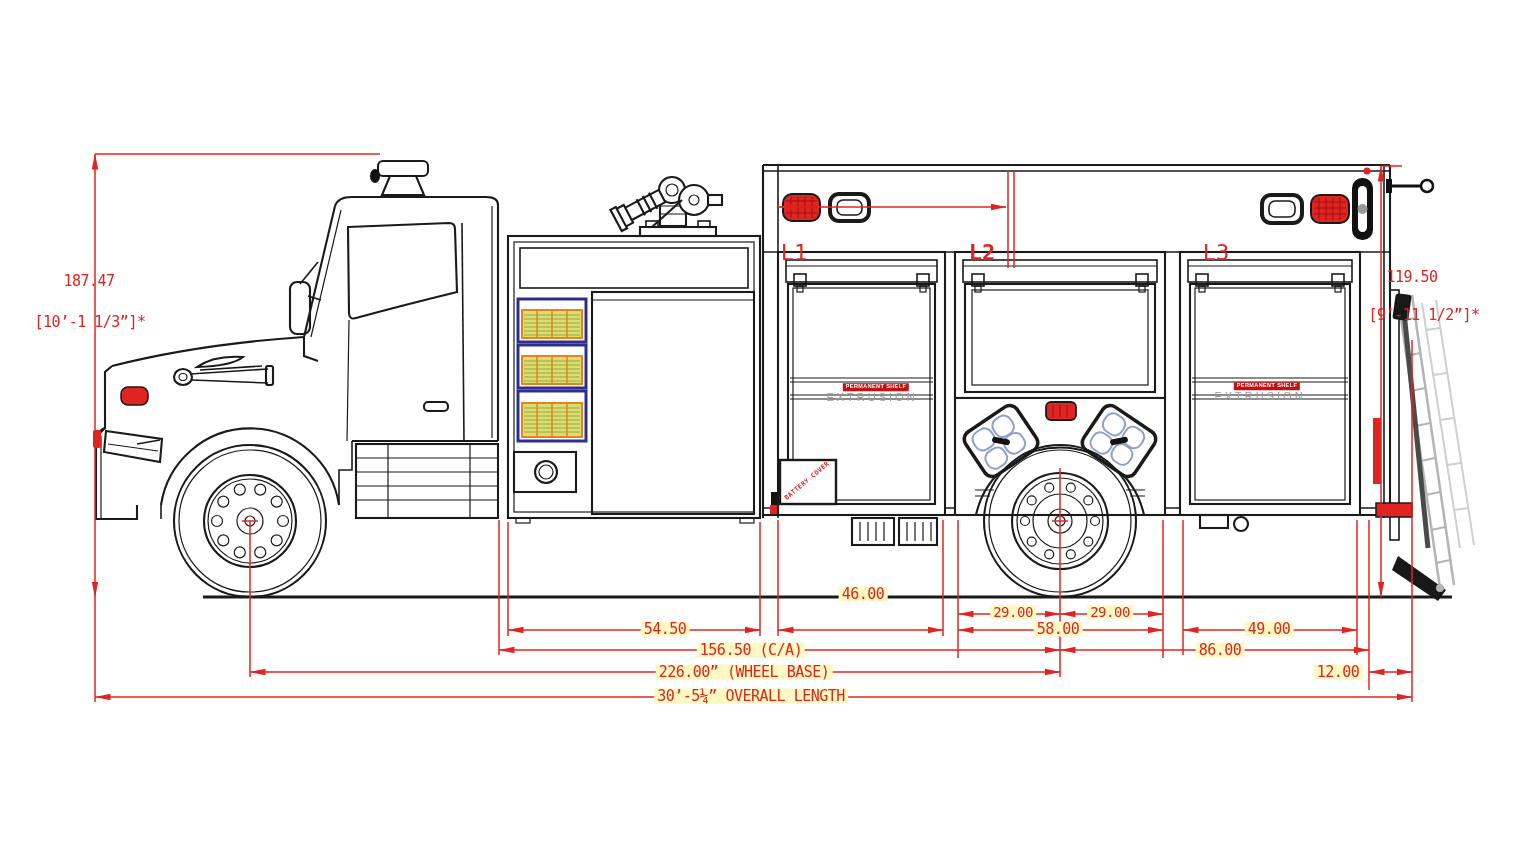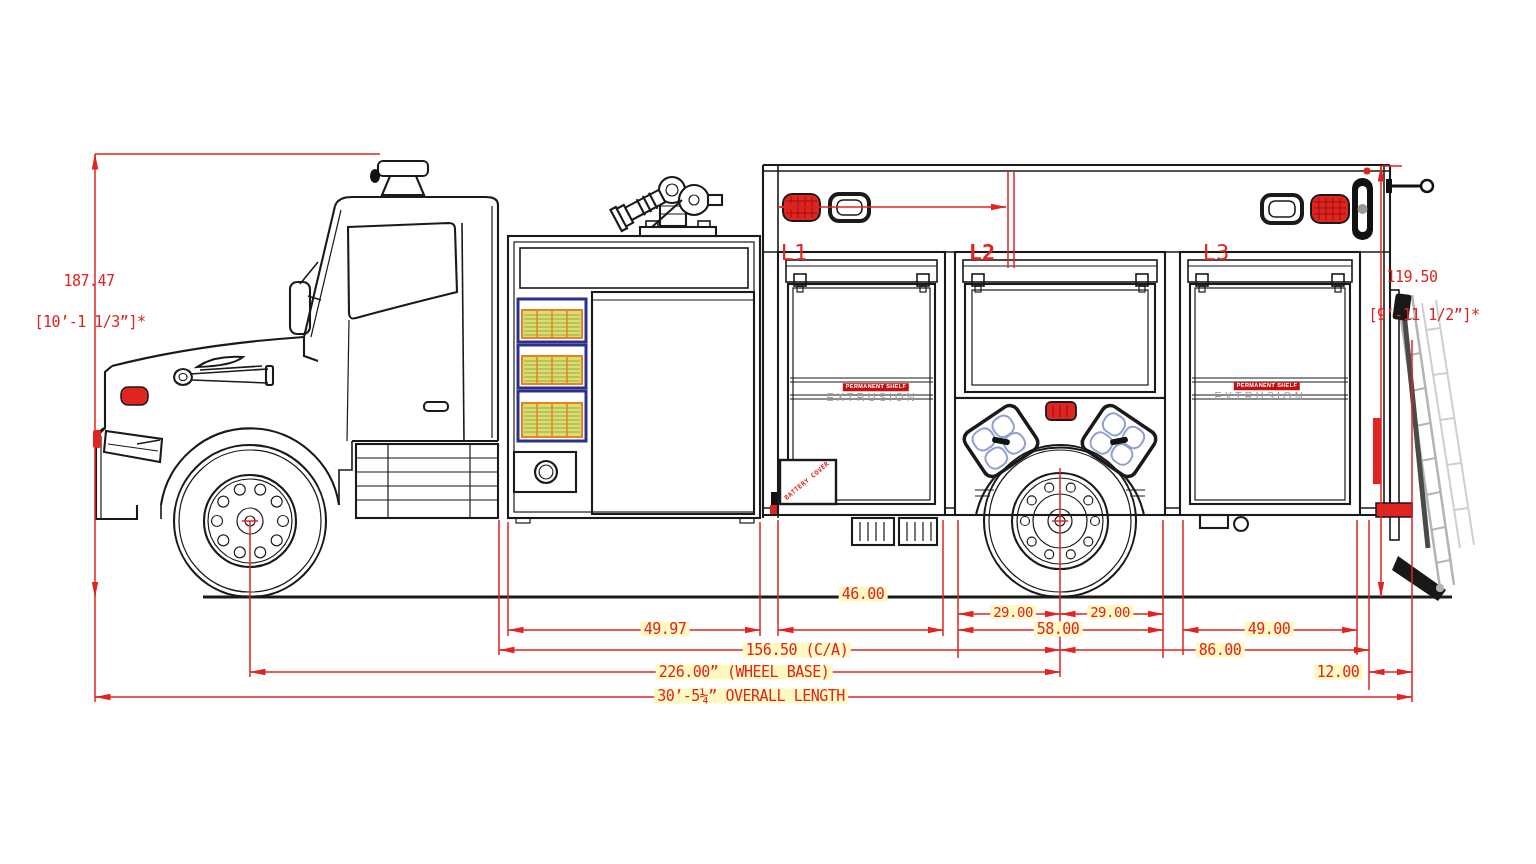--- a/index.html
+++ b/index.html
@@ -354,27 +354,27 @@
 
     <line x1="95" y1="697" x2="1412" y2="697" class="r" marker-start="url(#ar)" marker-end="url(#ar)"></line>
   </g>
 </svg>
 
 <span class="t" style="left:89px;top:281px;">187.47</span>
 <span class="t" style="left:90px;top:322px;">[10’-1 1/3”]*</span>
 <span class="t" style="left:1412px;top:277px;">119.50</span>
 <span class="t" style="left:1424px;top:315px;">[9’-11 1/2”]*</span>
 
-<span class="t bg" style="left:665px;top:629px;">49.97</span>
+<span class="t bg" style="left:665px;top:629px;">54.50</span>
 <span class="t bg" style="left:863px;top:594px;">46.00</span>
 <span class="t bg sm" style="left:1013px;top:612px;">29.00</span>
 <span class="t bg sm" style="left:1110px;top:612px;">29.00</span>
 <span class="t bg" style="left:1058px;top:629px;">58.00</span>
 <span class="t bg" style="left:1269px;top:629px;">49.00</span>
-<span class="t bg" style="left:797px;top:650px;">156.50 (C/A)</span>
+<span class="t bg" style="left:751px;top:650px;">156.50 (C/A)</span>
 <span class="t bg" style="left:1220px;top:650px;text-align:right;">86.00</span>
 <span class="t bg" style="left:730px;top:672px;margin-left:14px;">226.00” (WHEEL BASE)</span>
 <span class="t bg" style="left:1338px;top:672px;">12.00</span>
 <span class="t bg" style="left:751px;top:696px;">30’-5¼” OVERALL LENGTH</span>
 
 <span class="t lab" style="left:794px;top:253px;">L1</span>
 <span class="t lab" style="left:982px;top:253px;font-weight:bold;">L2</span>
 <span class="t lab" style="left:1216px;top:253px;">L3</span>
 
 <span class="t ps" style="left:876px;top:387px;">PERMANENT SHELF</span>

